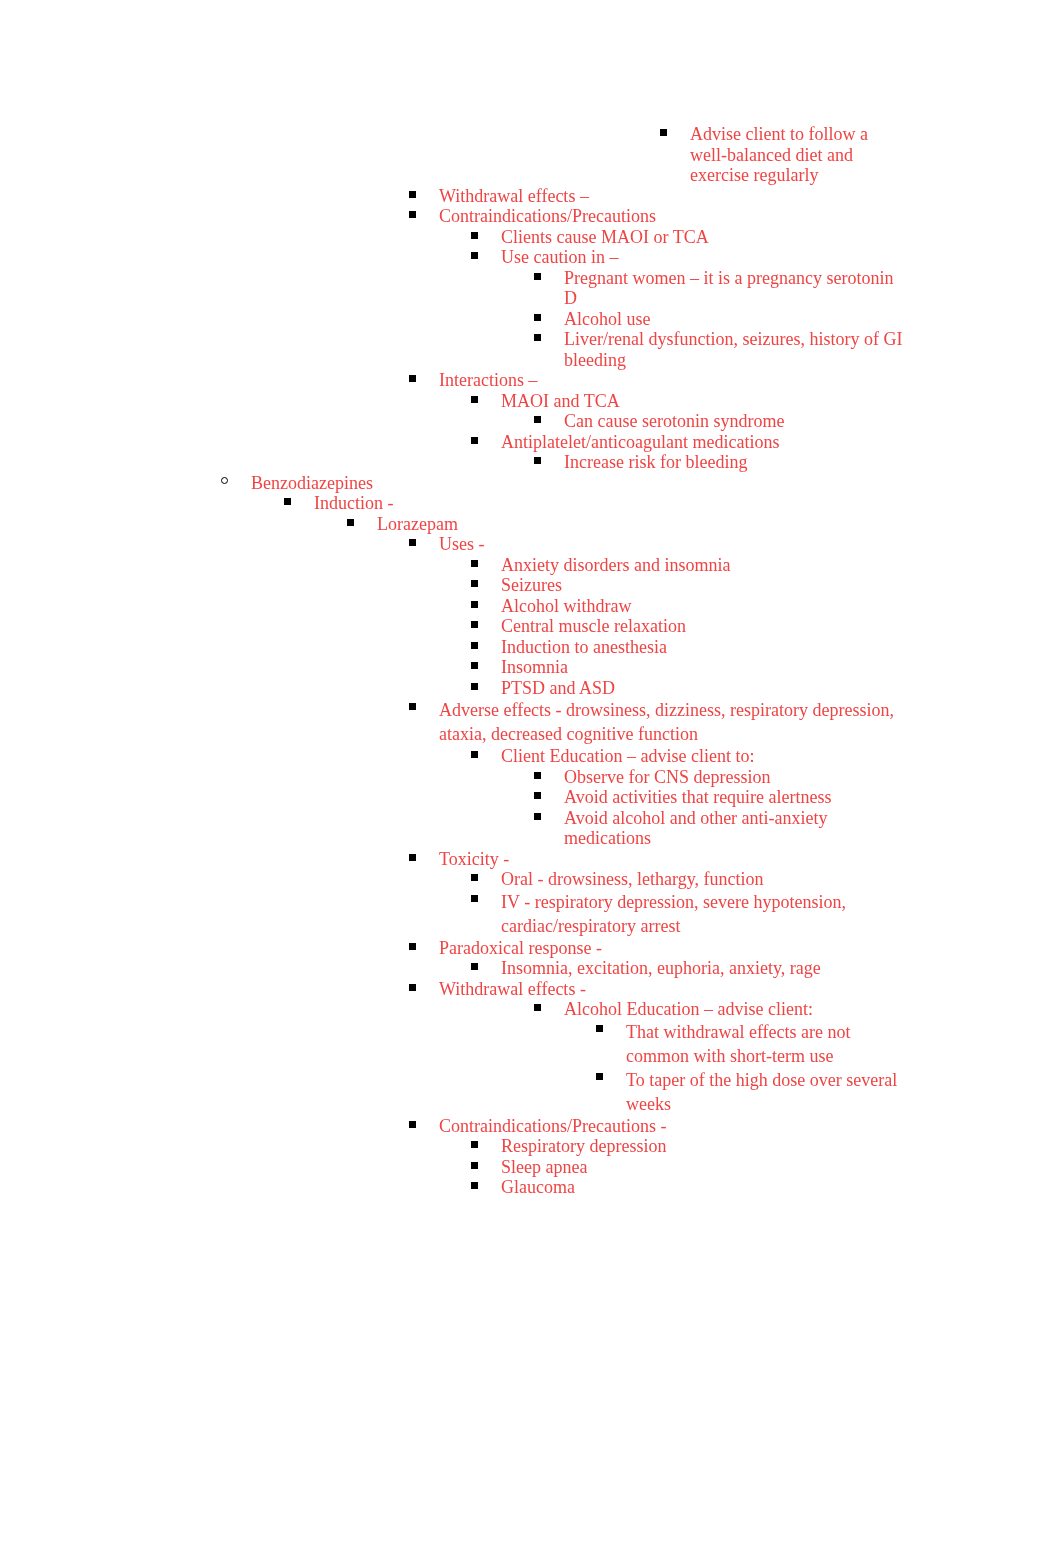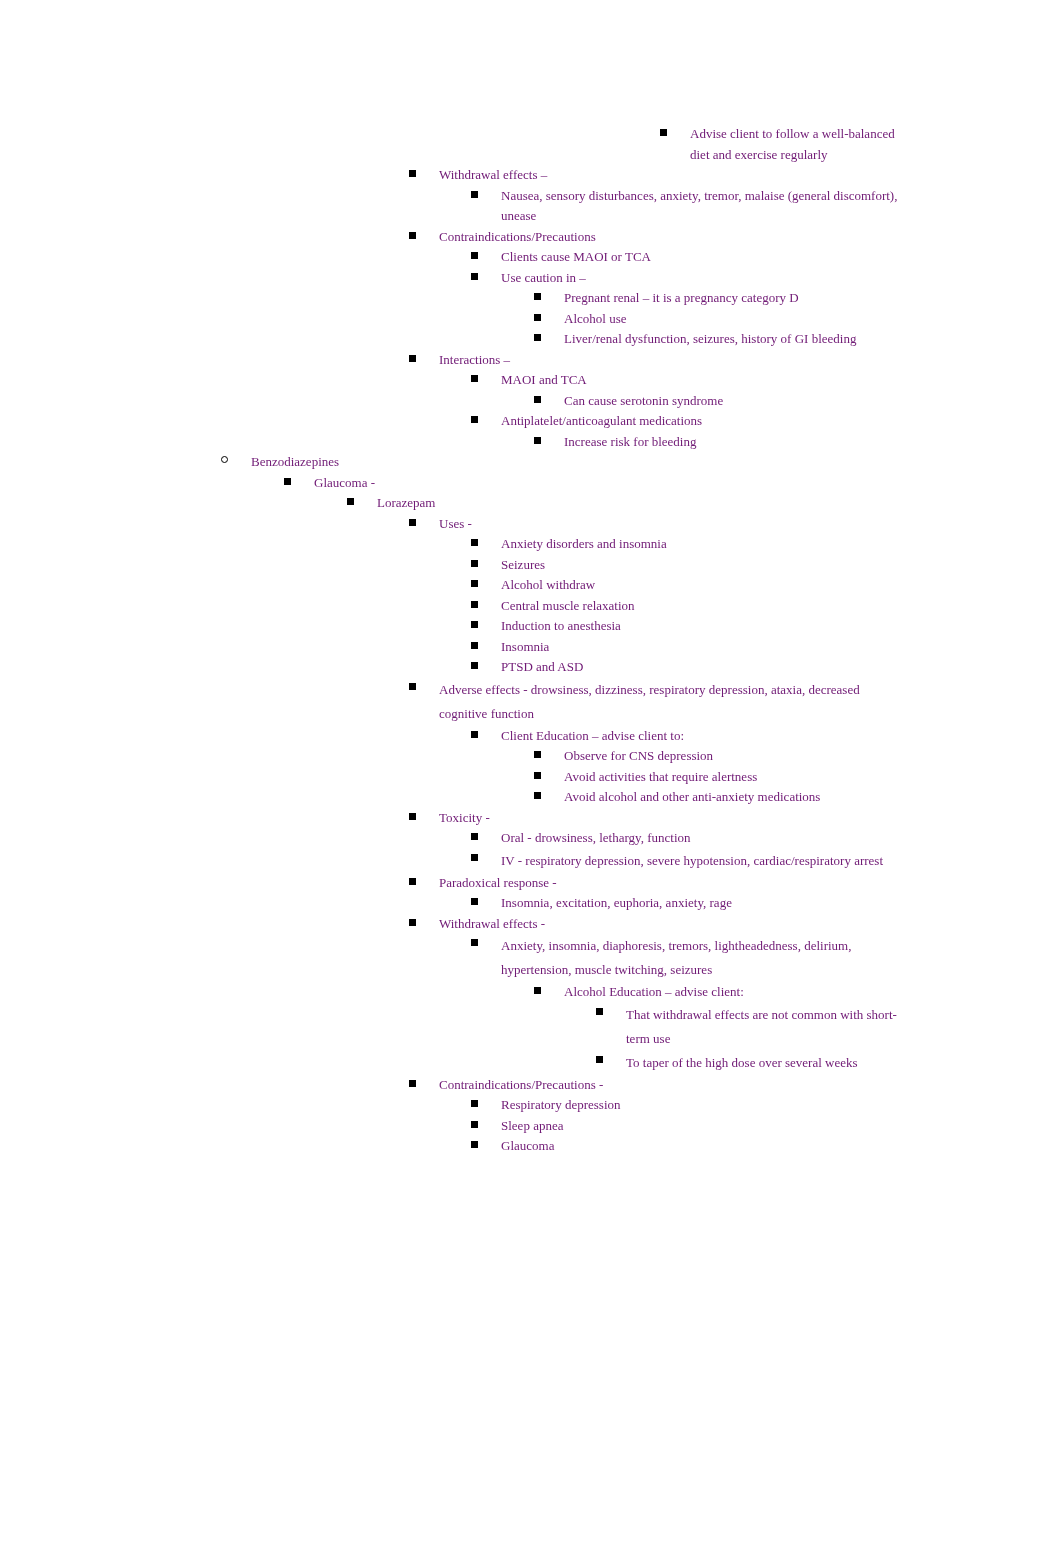--- a/index.html
+++ b/index.html
@@ -16,23 +16,23 @@
     position: relative;
   }
   .page {
     position: relative;
     width: 1062px;
     height: 1561px;
   }
   
   .row {
     position: relative;
-    font-size: 13px;
+    font-size: 18px;
     line-height: 20.5px;
-    color: #701a75;
+    color: #ef4444;
     
   }
   .row .bullet {
     position: absolute;
     left: 0;
     top: 0;
     width: 30px;
     display: inline-block;
     color: #000000;
     font-family: "DejaVu Sans", sans-serif;
@@ -92,39 +92,35 @@
   <div class="spacer-top"></div>
   <div id="outline-root">
       <div class="row lvl-g w-g lh-tight">
         <span class="bullet square"></span>
         <span class="txt">Advise client to follow a well-balanced diet and exercise regularly</span>
       </div>
       <div class="row lvl-c w-c lh-tight">
         <span class="bullet square"></span>
         <span class="txt">Withdrawal effects –</span>
       </div>
-      <div class="row lvl-d w-d lh-tight">
-        <span class="bullet square"></span>
-        <span class="txt">Nausea, sensory disturbances, anxiety, tremor, malaise (general discomfort), unease</span>
-      </div>
       <div class="row lvl-c w-c lh-tight">
         <span class="bullet square"></span>
         <span class="txt">Contraindications/Precautions</span>
       </div>
       <div class="row lvl-d w-d lh-tight">
         <span class="bullet square"></span>
         <span class="txt">Clients cause MAOI or TCA</span>
       </div>
       <div class="row lvl-d w-d lh-tight">
         <span class="bullet square"></span>
         <span class="txt">Use caution in –</span>
       </div>
       <div class="row lvl-e w-e lh-tight">
         <span class="bullet square"></span>
-        <span class="txt">Pregnant renal – it is a pregnancy category D</span>
+        <span class="txt">Pregnant women – it is a pregnancy serotonin D</span>
       </div>
       <div class="row lvl-e w-e lh-tight">
         <span class="bullet square"></span>
         <span class="txt">Alcohol use</span>
       </div>
       <div class="row lvl-e w-e lh-tight">
         <span class="bullet square"></span>
         <span class="txt">Liver/renal dysfunction, seizures, history of GI bleeding</span>
       </div>
       <div class="row lvl-c w-c lh-tight">
@@ -146,21 +142,21 @@
       <div class="row lvl-e w-e lh-tight">
         <span class="bullet square"></span>
         <span class="txt">Increase risk for bleeding</span>
       </div>
       <div class="row lvl-o w-a lh-tight">
         <span class="bullet circle"></span>
         <span class="txt">Benzodiazepines</span>
       </div>
       <div class="row lvl-a w-a lh-tight">
         <span class="bullet square"></span>
-        <span class="txt">Glaucoma    -</span>
+        <span class="txt">Induction    -</span>
       </div>
       <div class="row lvl-b w-a lh-tight">
         <span class="bullet square"></span>
         <span class="txt">Lorazepam</span>
       </div>
       <div class="row lvl-c w-c lh-tight">
         <span class="bullet square"></span>
         <span class="txt">Uses -</span>
       </div>
       <div class="row lvl-d w-d lh-tight">
@@ -227,24 +223,20 @@
         <span class="bullet square"></span>
         <span class="txt">Paradoxical response -</span>
       </div>
       <div class="row lvl-d w-d lh-tight">
         <span class="bullet square"></span>
         <span class="txt">Insomnia, excitation, euphoria, anxiety, rage</span>
       </div>
       <div class="row lvl-c w-c lh-tight">
         <span class="bullet square"></span>
         <span class="txt">Withdrawal effects -</span>
-      </div>
-      <div class="row lvl-d w-d lh-wide">
-        <span class="bullet square"></span>
-        <span class="txt">Anxiety, insomnia, diaphoresis, tremors, lightheadedness, delirium, hypertension, muscle twitching, seizures</span>
       </div>
       <div class="row lvl-e w-e lh-tight">
         <span class="bullet square"></span>
         <span class="txt">Alcohol Education – advise client:</span>
       </div>
       <div class="row lvl-f w-f lh-wide">
         <span class="bullet square"></span>
         <span class="txt">That withdrawal effects are not common with short-term use</span>
       </div>
       <div class="row lvl-f w-f lh-wide">

